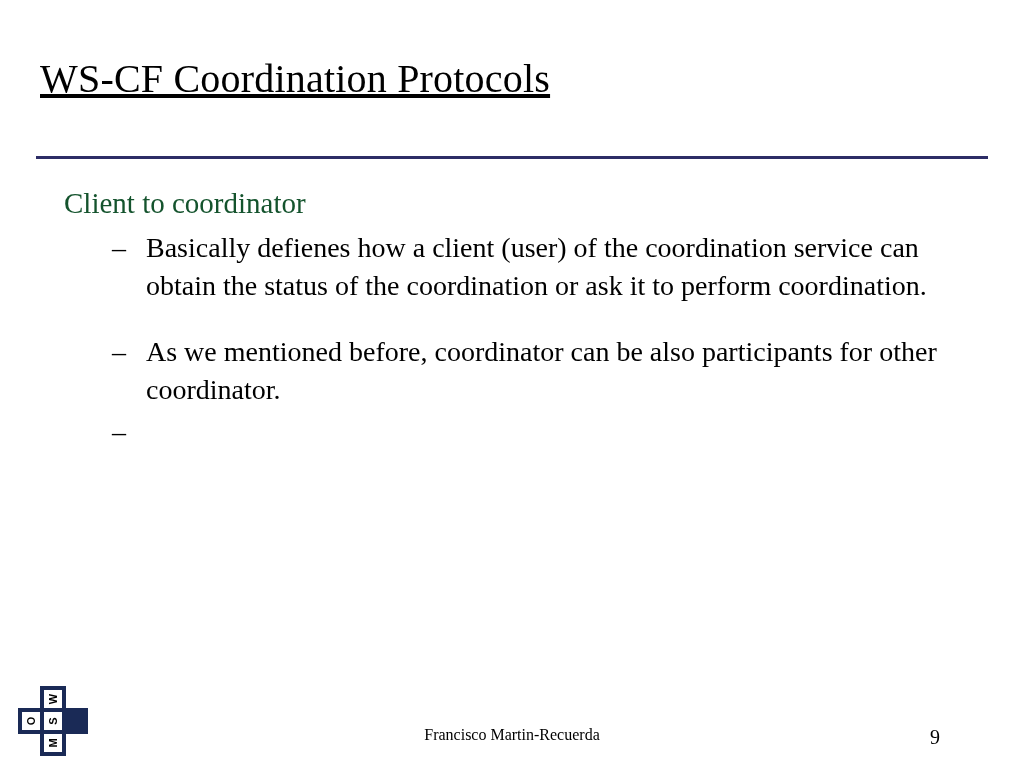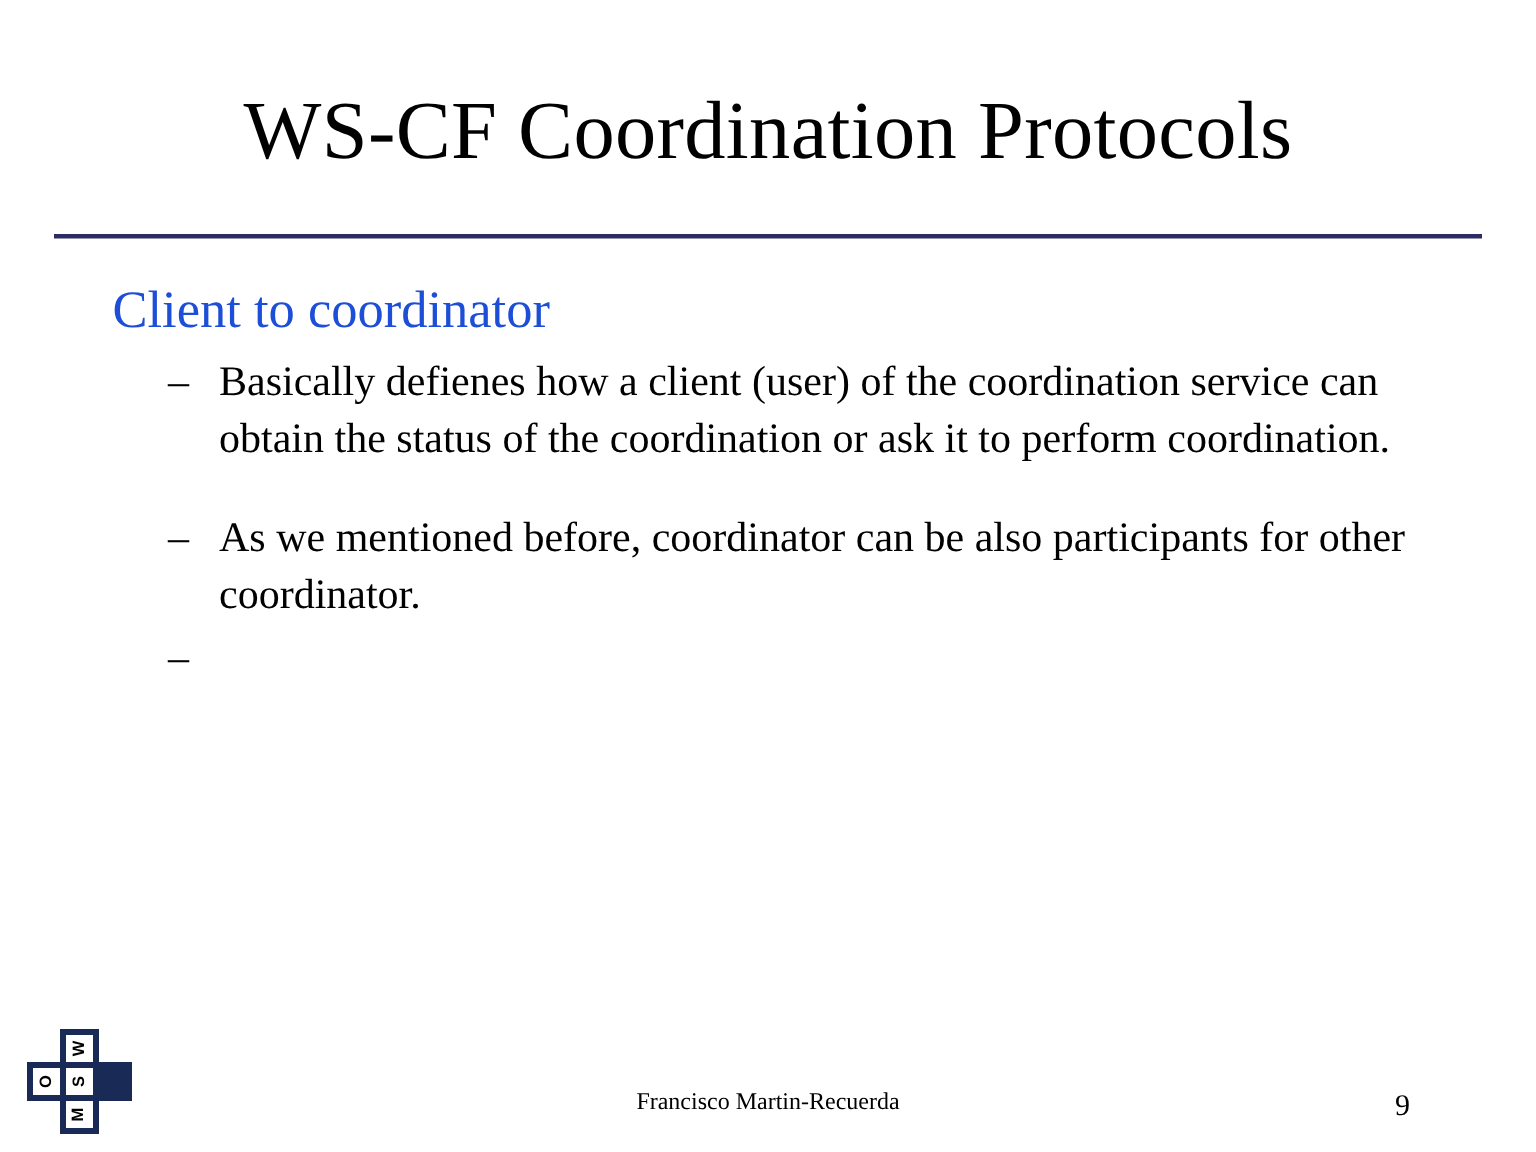--- a/index.html
+++ b/index.html
@@ -19,47 +19,47 @@
     position: relative;
     width: 1024px;
     height: 768px;
     box-sizing: border-box;
   }
   .slide-title {
     position: absolute;
     left: 40px;
     top: 58px;
     width: 944px;
-    text-align: center;
-    font-size: 55px;
+    font-size: 40px;
     line-height: 1.05;
     font-family: "Liberation Serif", serif;
     font-weight: normal;
     color: #000000;
     letter-spacing: 0.2px;
+    text-decoration: underline;
   }
   .title-rule {
     position: absolute;
     left: 36px;
     top: 156px;
     width: 952px;
     height: 3px;
     background: #2d2d66;
   }
   .body-block {
     position: absolute;
     left: 56px;
     top: 186px;
     width: 920px;
   }
   .level1 {
-    font-size: 35px;
+    font-size: 29px;
     line-height: 1.2;
-    margin: 0 0 8px 19px;
-    color: #1d4ed8;
+    margin: 0 0 8px 8px;
+    color: #14532d;
   }
   .level2-list {
     margin: 0 0 18px 0;
     padding: 0;
     list-style: none;
   }
   .level2 {
     position: relative;
     font-size: 28px;
     line-height: 1.36;

